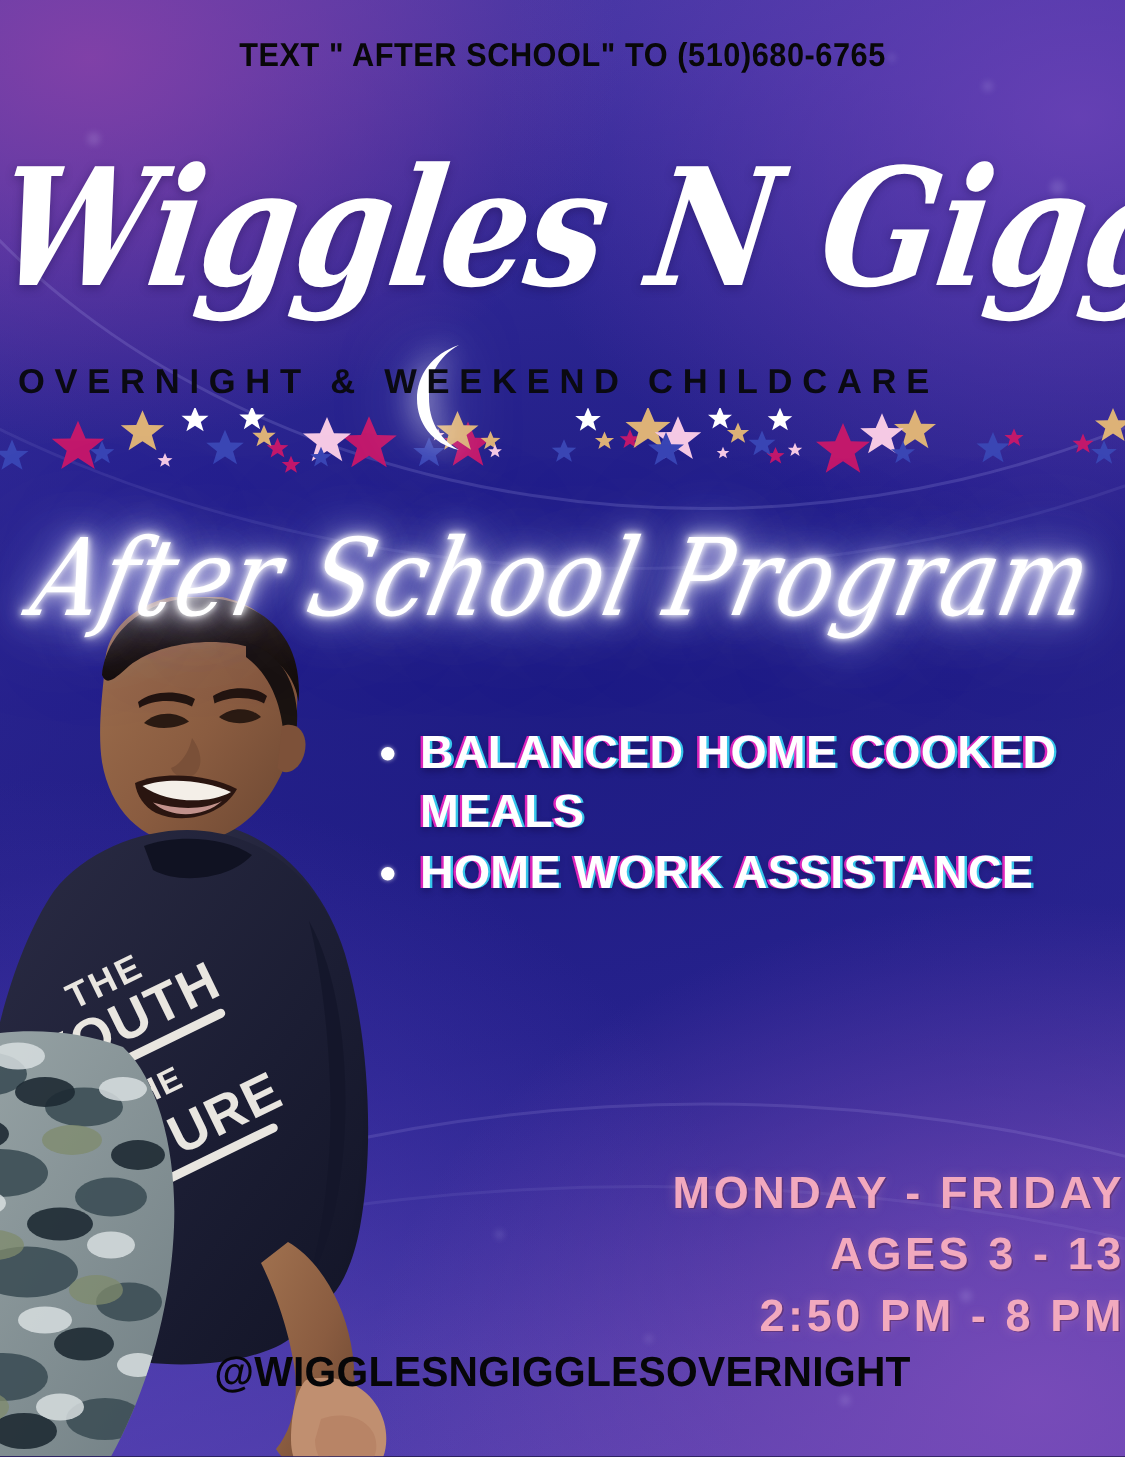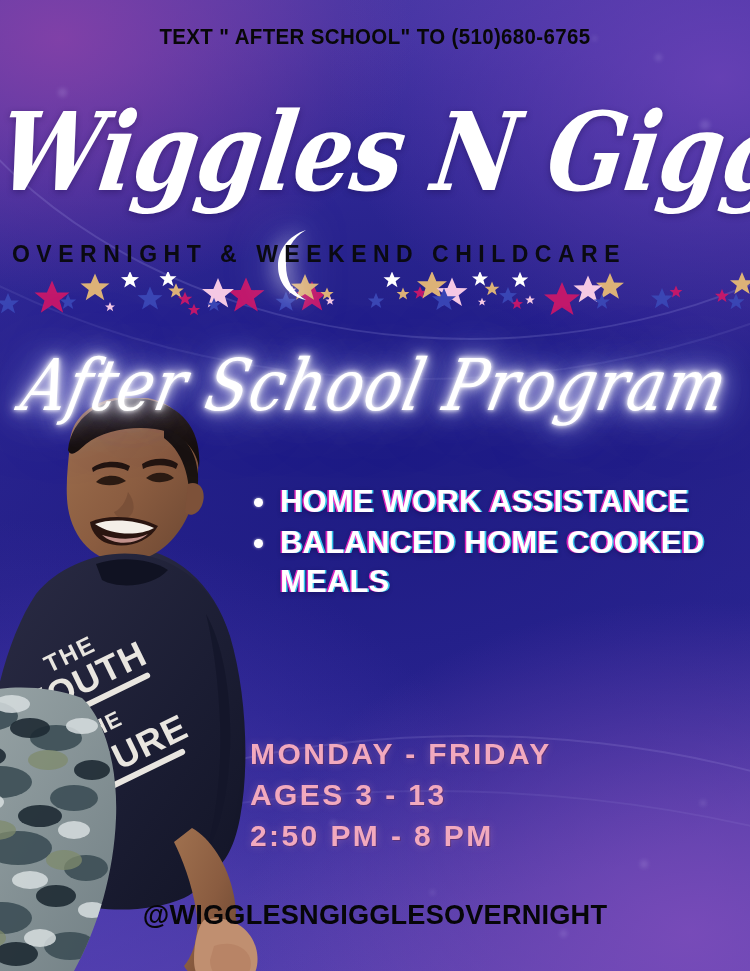--- a/index.html
+++ b/index.html
@@ -102,21 +102,21 @@
     margin-bottom:2px;
   }
   .bullet::before{
     content:"";position:absolute;left:6px;top:16px;
     width:9px;height:9px;border-radius:50%;background:#fff;
     box-shadow:0 0 3px rgba(255,255,255,.7);
   }
 
   
   .schedule{
-    position:absolute;left:250px;top:734px;width:500px;text-align:left;z-index:7;
+    position:absolute;left:250px;top:776px;width:500px;text-align:right;z-index:7;
   }
   .schedule .line{
     font-size:30px;font-weight:bold;color:#f2a9be;
     letter-spacing:2.4px;line-height:1.36;
     text-shadow:1px 1px 0 rgba(90,40,90,.55), 0 0 8px rgba(242,169,190,.28);
   }
 
   
   .handle{
     position:absolute;top:899px;left:0;width:750px;text-align:center;
@@ -414,22 +414,22 @@
         <ellipse cx="8" cy="540" rx="20" ry="11"></ellipse>
       </g>
     </g>
 
     <path d="M214 430 C232 440, 250 466, 256 498 C262 530, 256 556, 244 570 C232 584, 214 582, 206 568 C216 556, 222 536, 218 512 C214 486, 204 460, 196 444 Z" fill="url(#skinG)"></path>
     <path d="M226 522 C250 516, 272 528, 278 550 C284 572, 272 592, 250 594 C230 596, 216 582, 216 562 C216 544, 220 528, 226 522 Z" fill="#c08f70"></path>
     <path d="M236 548 C252 542, 268 548, 272 560 C276 574, 266 584, 252 584 C240 584, 232 574, 232 562 Z" fill="#b88466"></path>
   </svg>
 
   <div class="bullets">
+    <div class="bullet">BALANCED HOME COOKED MEALS</div>
     <div class="bullet">HOME WORK ASSISTANCE</div>
-    <div class="bullet">BALANCED HOME COOKED MEALS</div>
   </div>
 
   <div class="schedule">
     <div class="line">MONDAY - FRIDAY</div>
     <div class="line">AGES 3 - 13</div>
     <div class="line">2:50 PM - 8 PM</div>
   </div>
 
   <div class="handle">@WIGGLESNGIGGLESOVERNIGHT</div>
 

